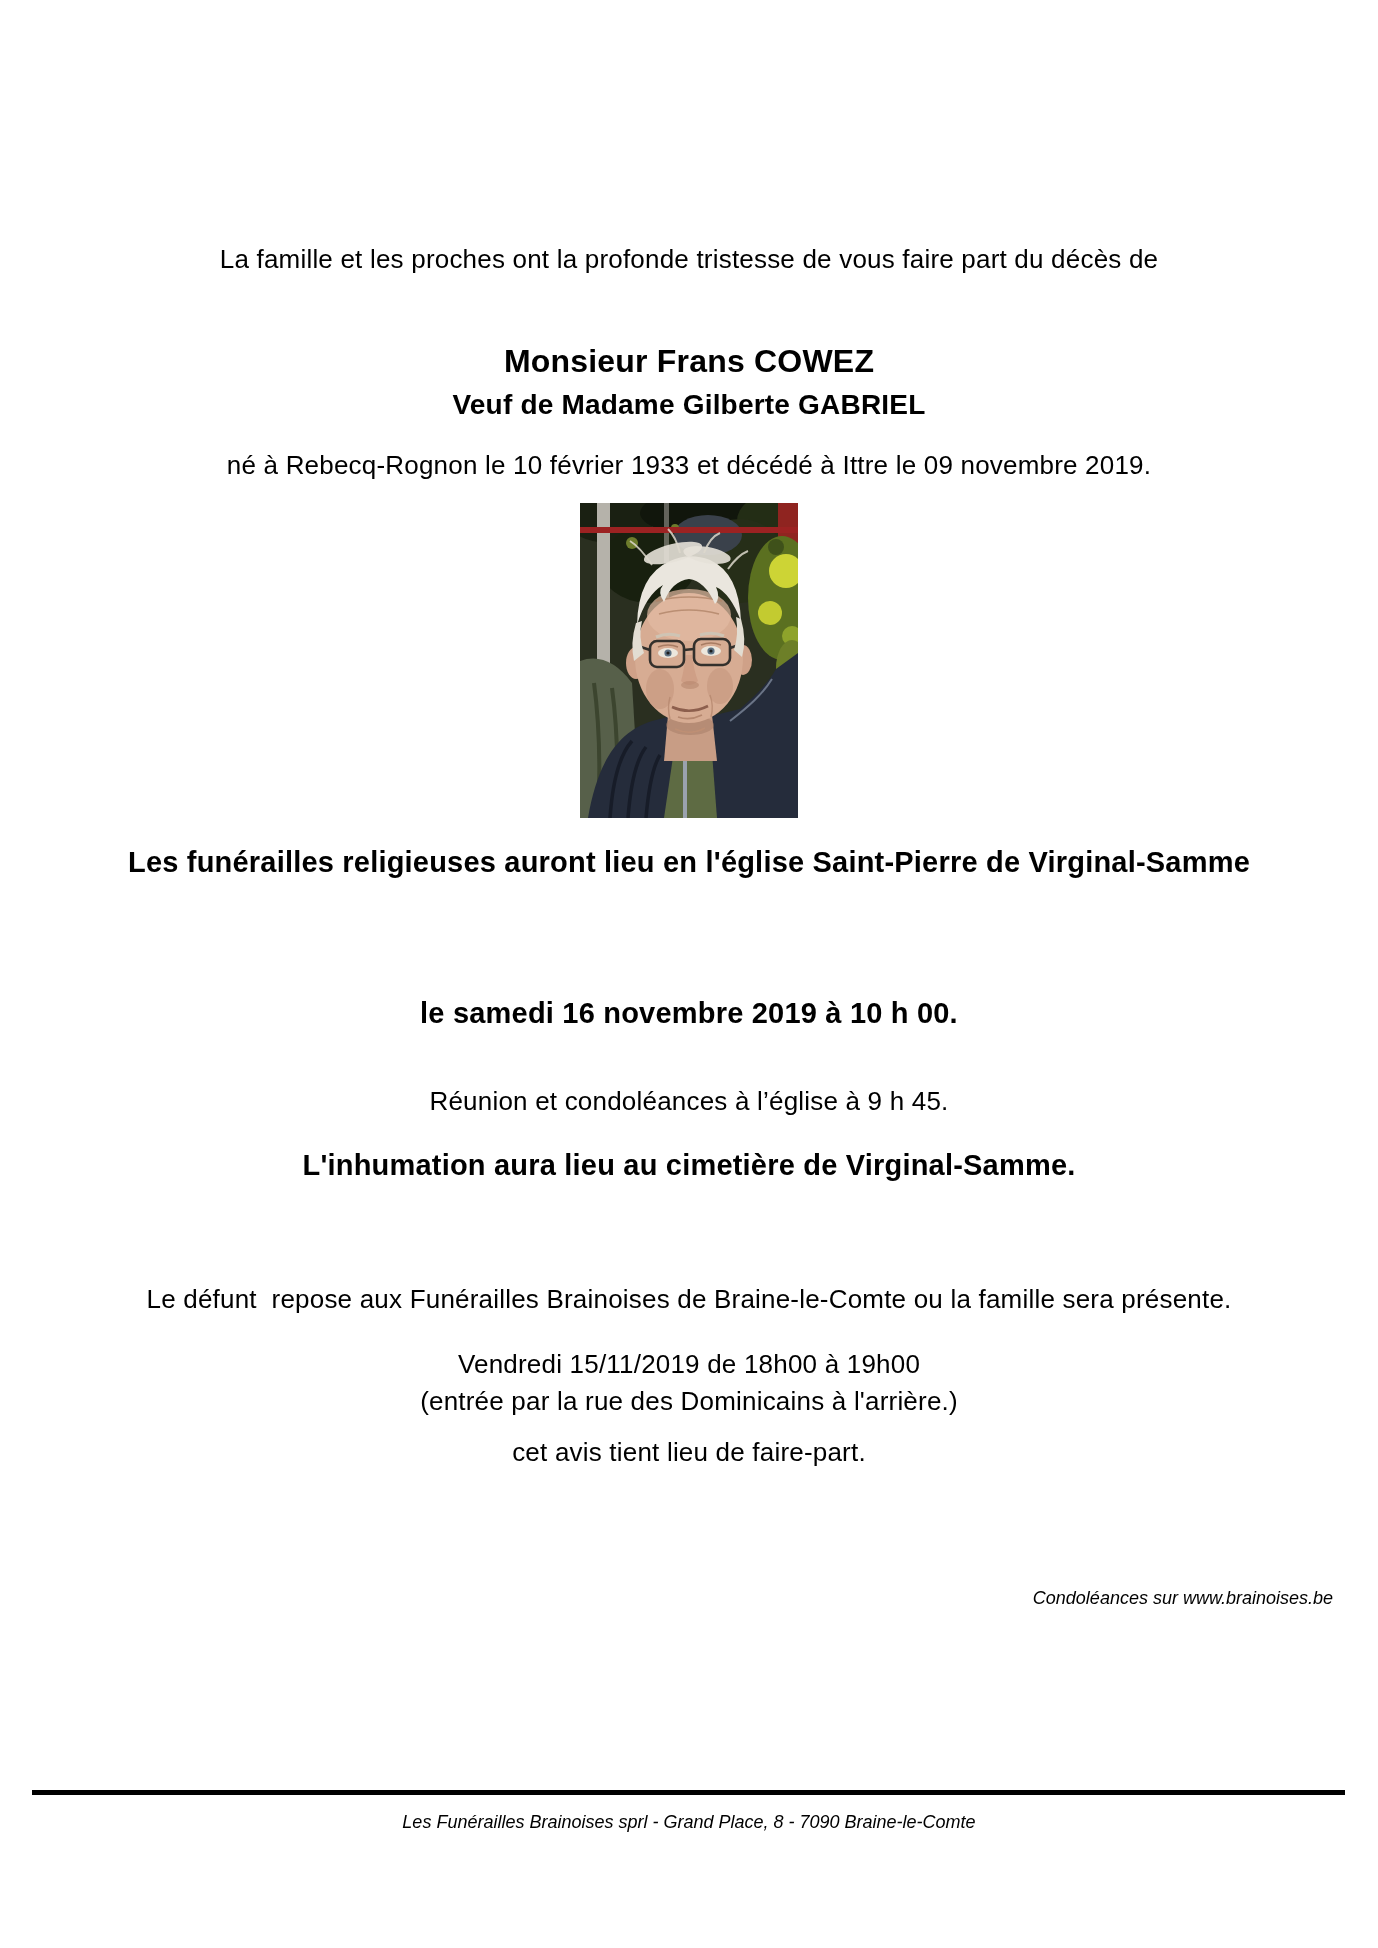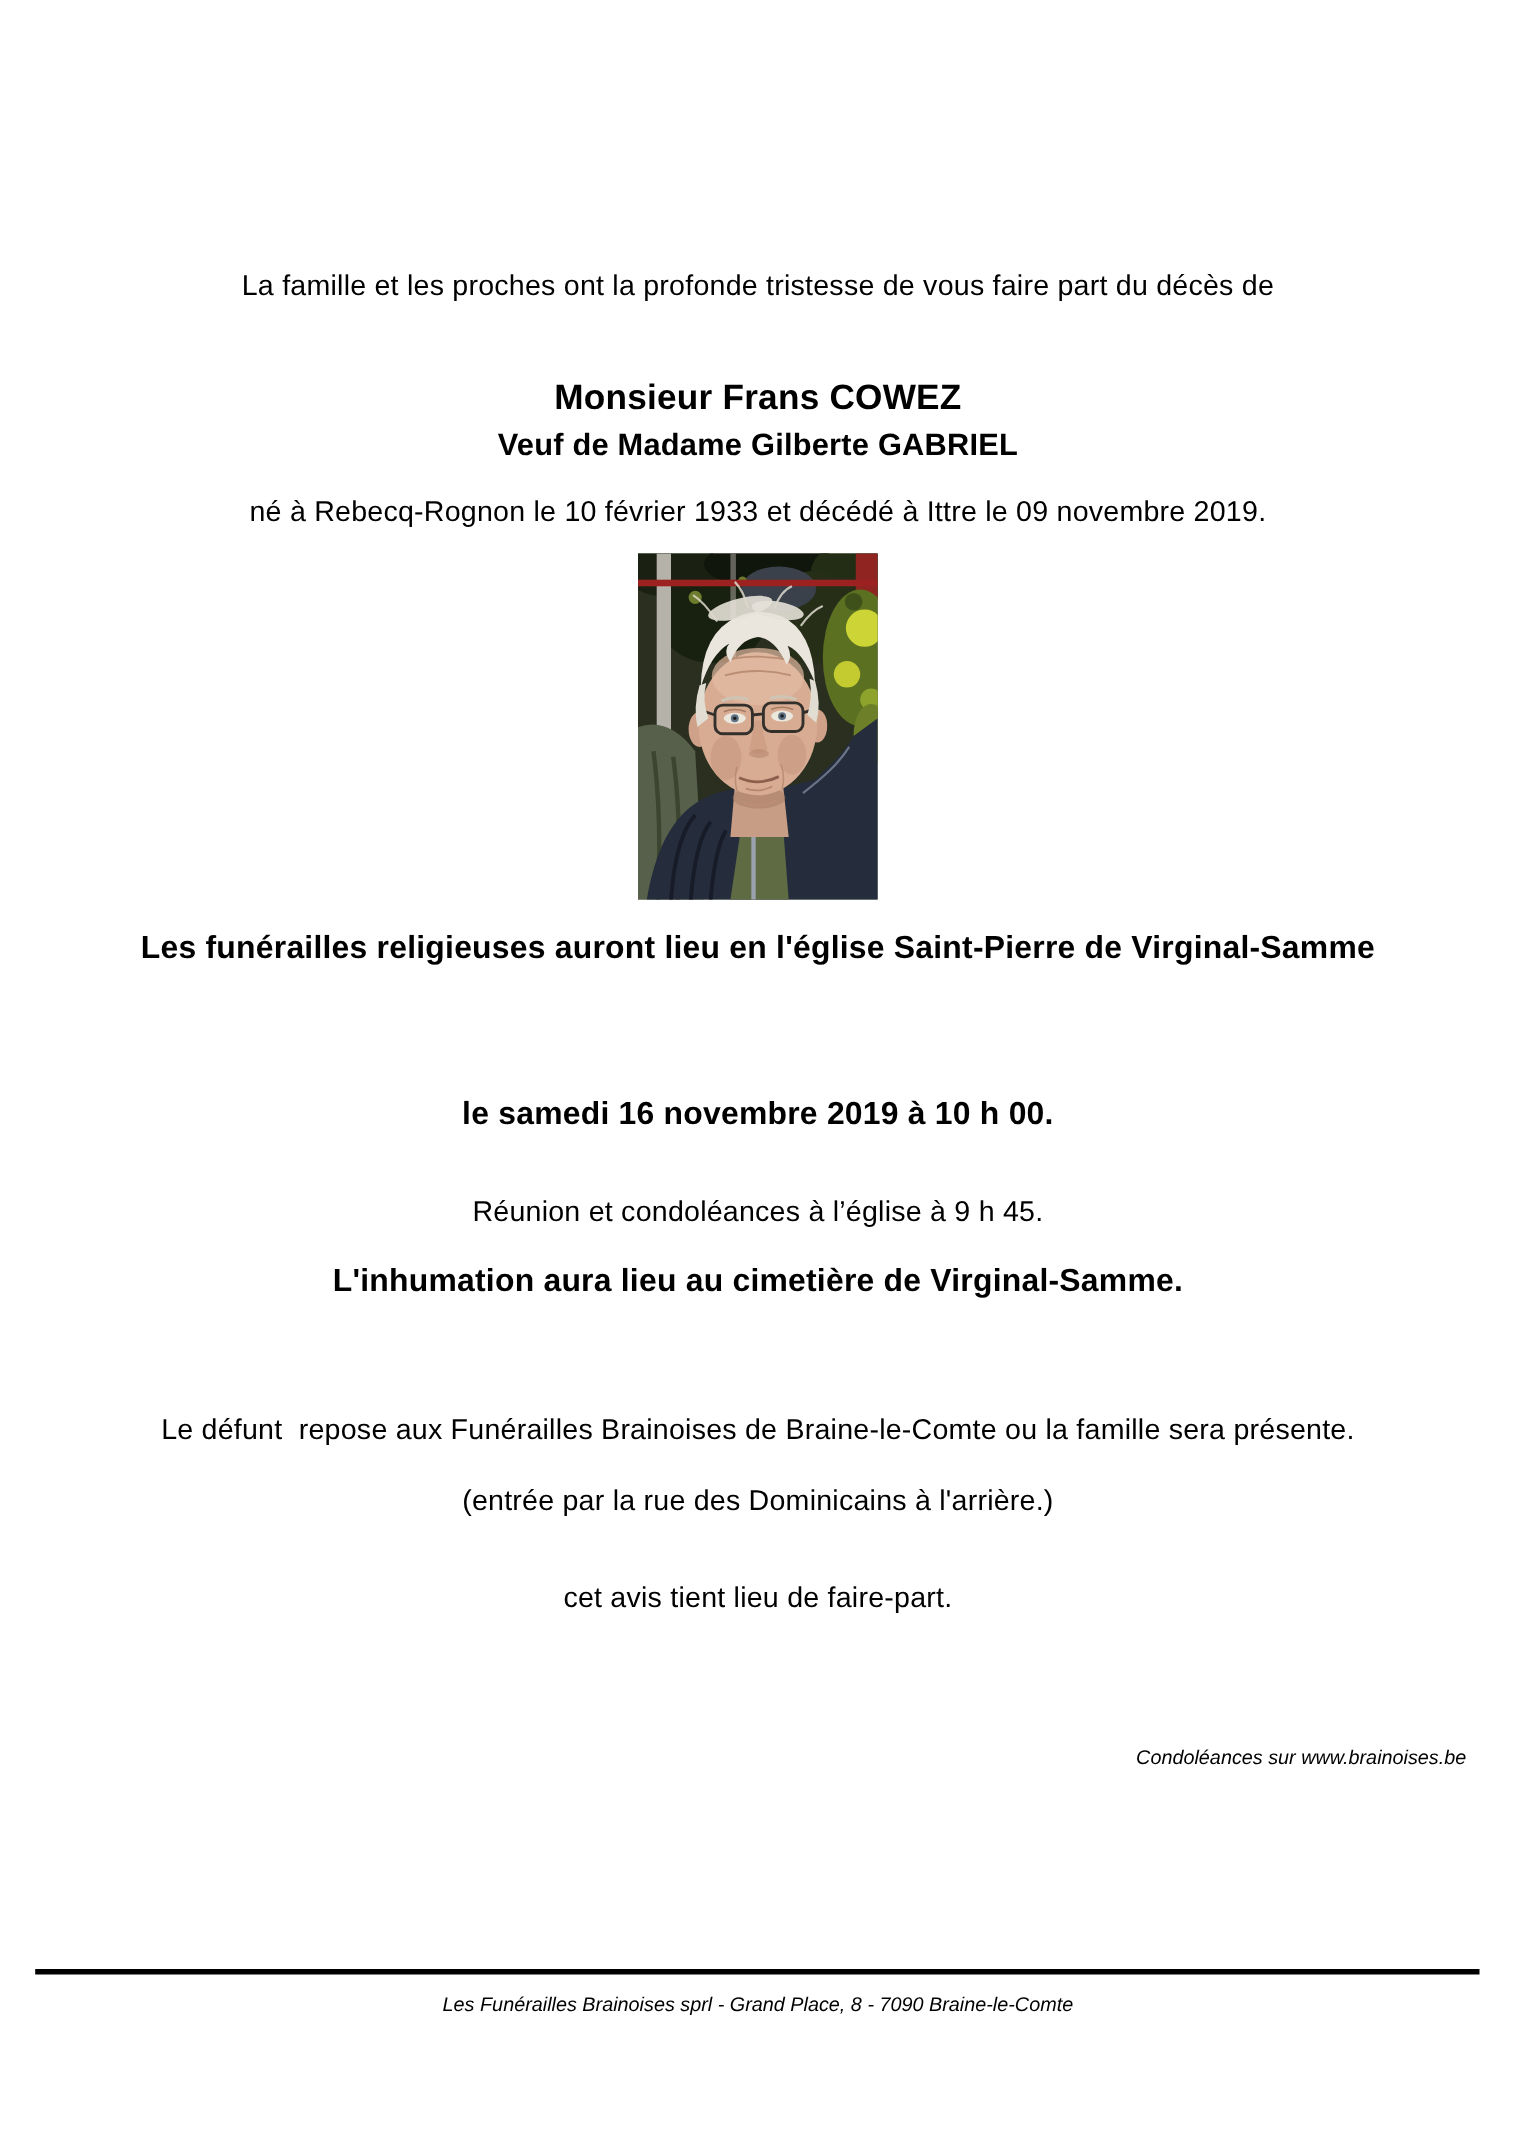--- a/index.html
+++ b/index.html
@@ -161,20 +161,21 @@
 
 <p id="funeraldate" class="line t-strong">le samedi 16 novembre 2019 à 10 h 00.</p>
 
 <p id="gathering" class="line t-body">Réunion et condoléances à l’église à 9 h 45.</p>
 
 <p id="burial" class="line t-strong">L'inhumation aura lieu au cimetière de Virginal-Samme.</p>
 
 <p id="repose" class="line t-body keep-spaces">Le défunt  repose aux Funérailles Brainoises de Braine-le-Comte ou la famille sera présente.</p>
 
 <div id="visitation" class="line t-body">
+  <div>Vendredi 15/11/2019 de 18h00 à 19h00</div>
   <div>(entrée par la rue des Dominicains à l'arrière.)</div>
 </div>
 
 <p id="finalnotice" class="line t-body">cet avis tient lieu de faire-part.</p>
 
 <p id="condolences" class="t-italic">Condoléances sur www.brainoises.be</p>
 
 <div id="divider"></div>
 
 <div id="footer" class="t-italic">

